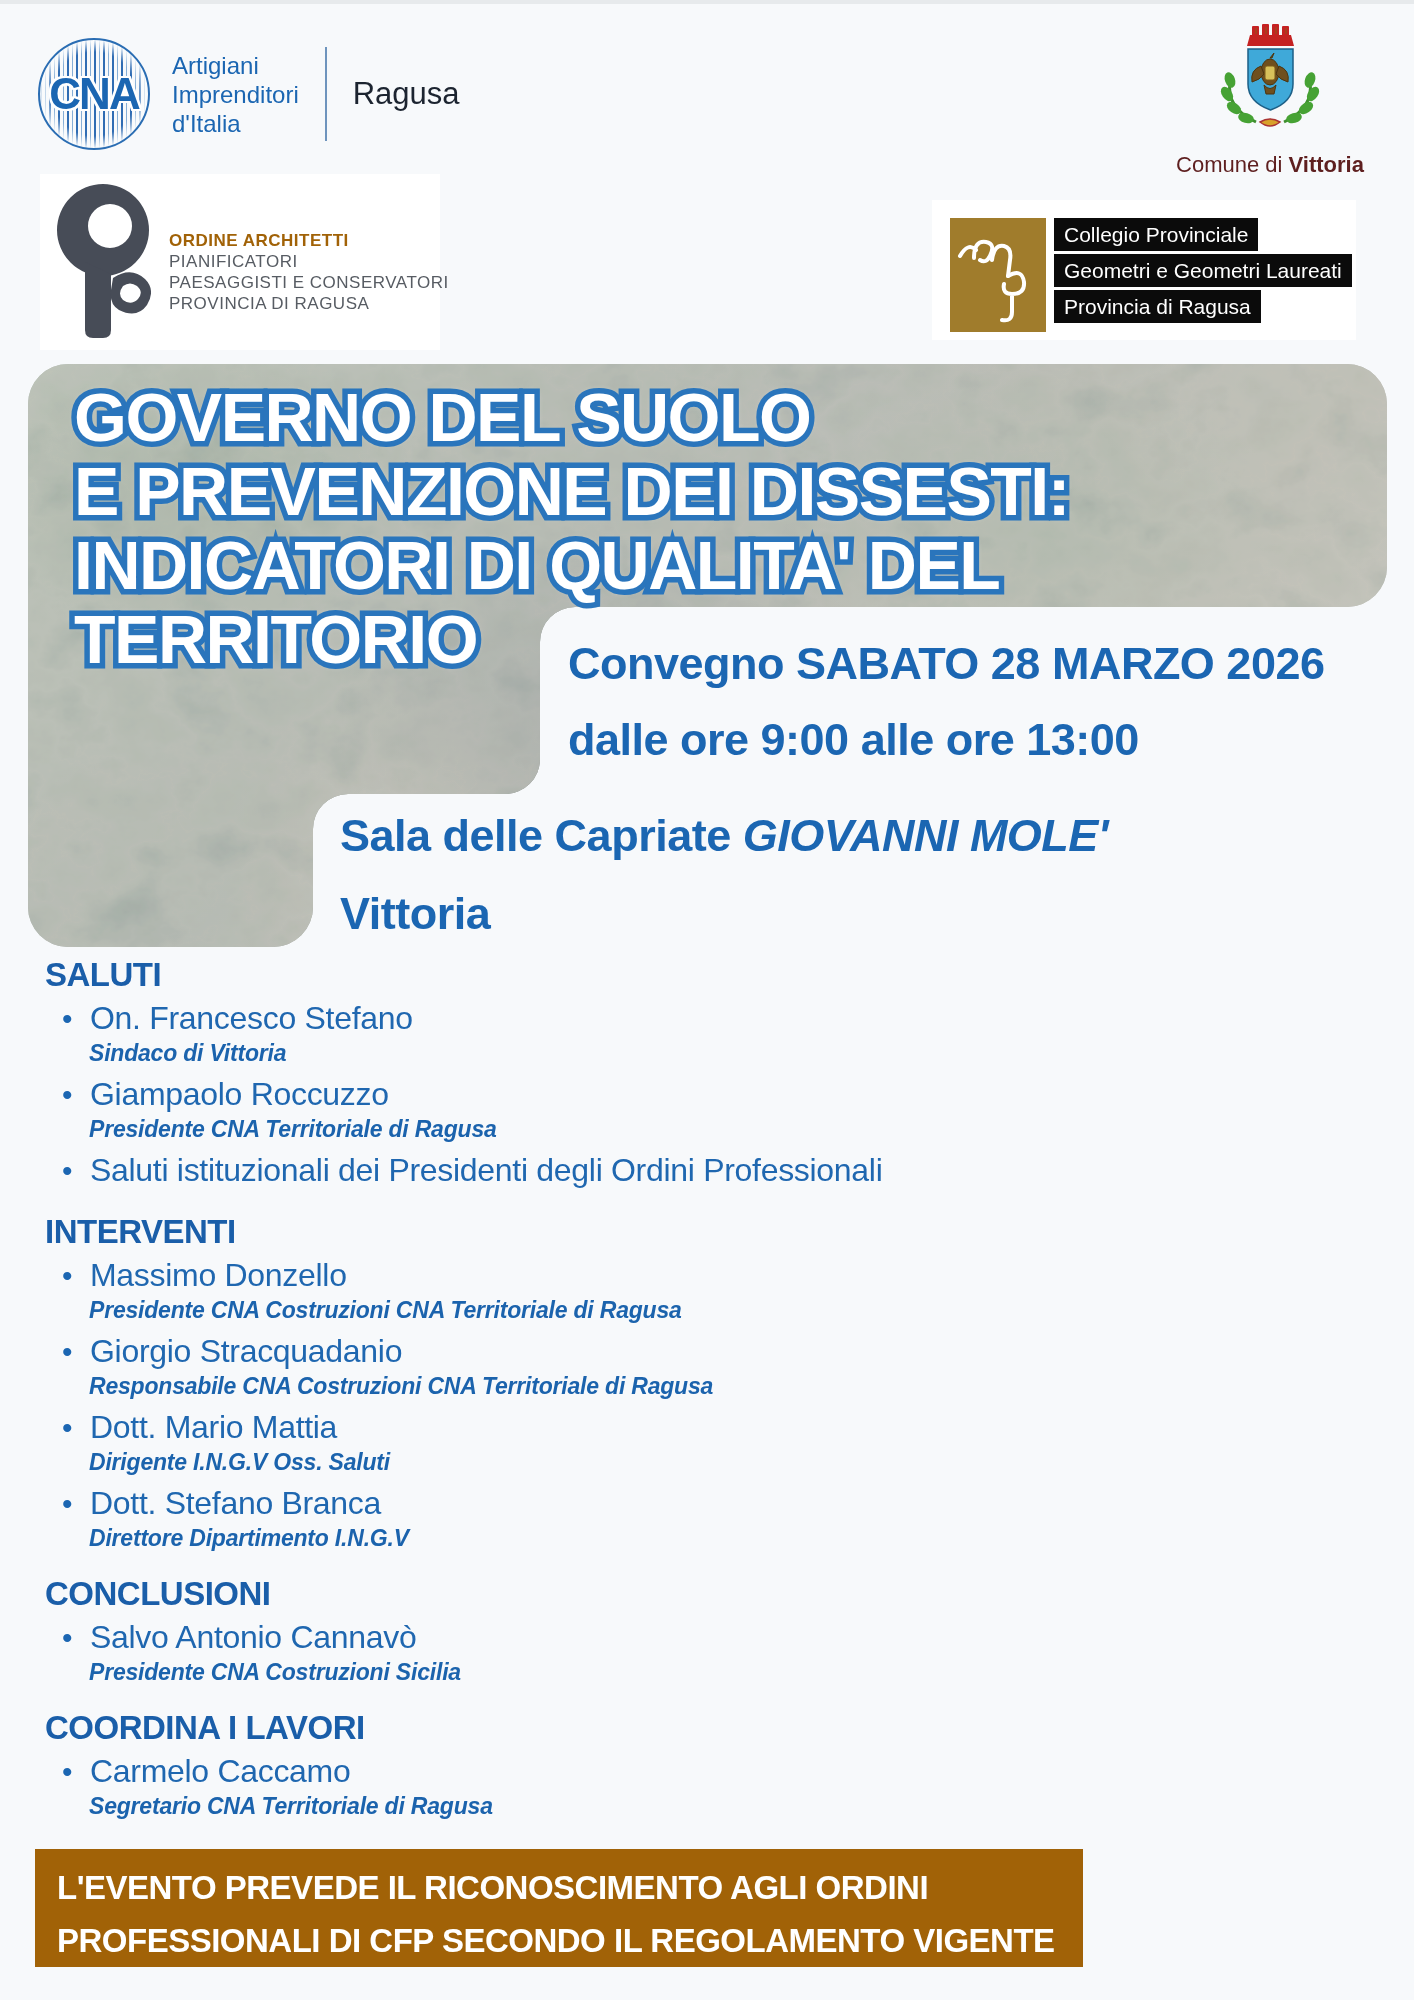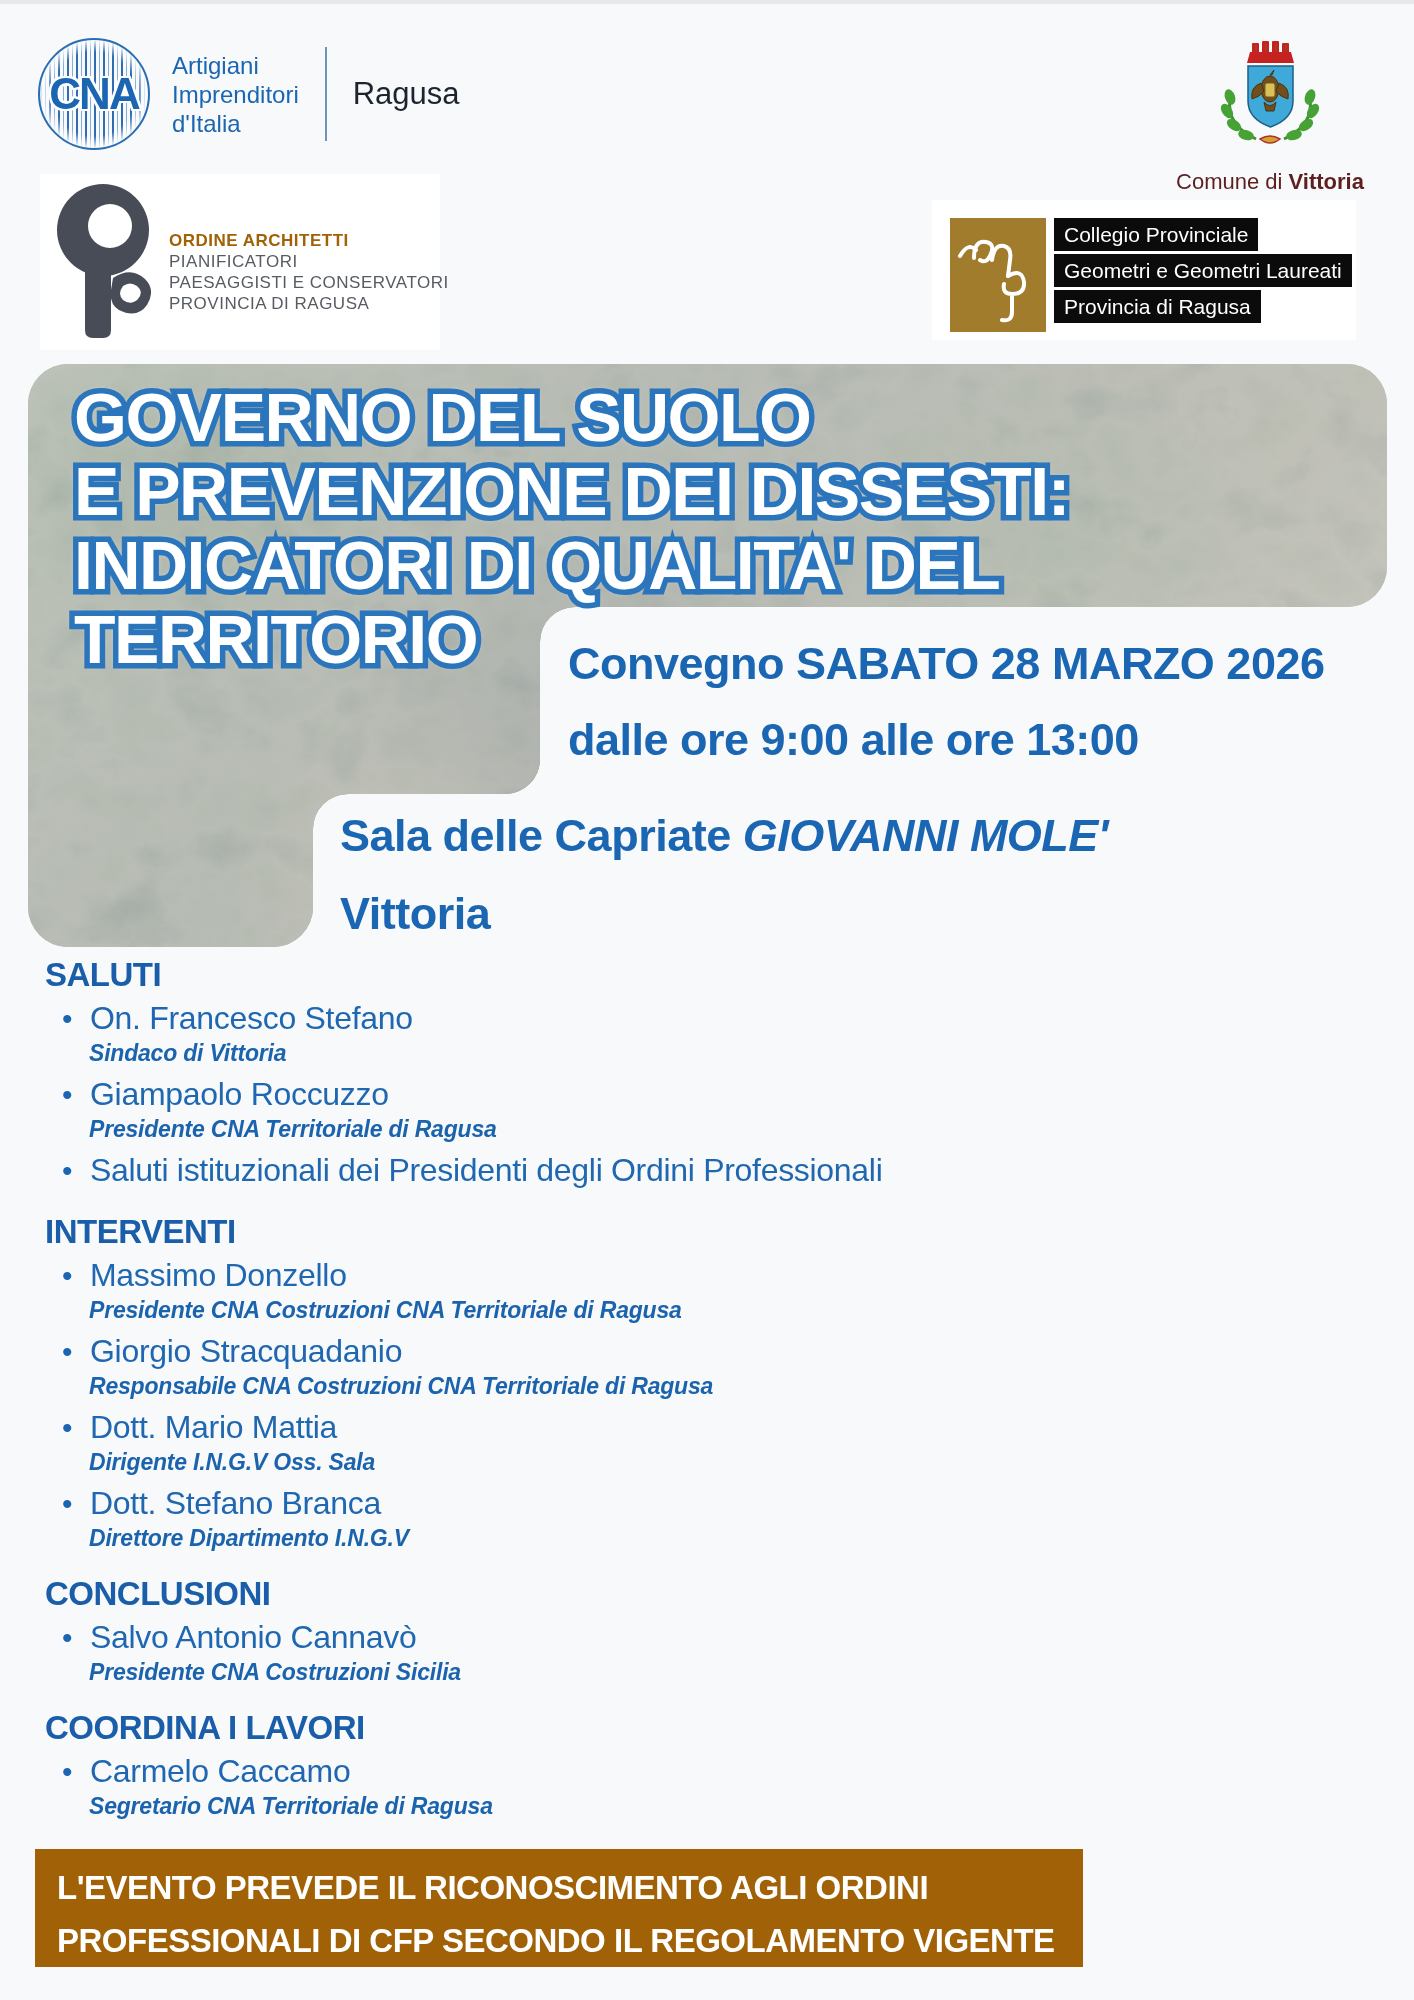--- a/index.html
+++ b/index.html
@@ -18,21 +18,21 @@
     display:flex; align-items:center; justify-content:center;
   }
   .cna-acronym{
     font-size:44px; font-weight:bold; letter-spacing:-2px; color:#1b66b2;
     text-shadow:-2px 0 0 #fff, 2px 0 0 #fff, 0 -2px 0 #fff, 0 2px 0 #fff, -2px -2px 0 #fff, 2px 2px 0 #fff, -2px 2px 0 #fff, 2px -2px 0 #fff;
   }
   .cna-org{margin-left:22px; color:#1b66b2; font-weight:normal; font-size:24px; line-height:29px;}
   .cna-divider{width:2px; height:94px; background:#6e94bd; margin-left:26px;}
   .cna-territory{margin-left:26px; font-size:31px; color:#1c2430;}
 
-  .comune{position:absolute; left:1140px; top:35px; width:260px; text-align:center;}
+  .comune{position:absolute; left:1140px; top:18px; width:260px; text-align:center;}
   .comune-caption{margin-top:4px; font-size:22px; color:#5e1f1f;}
   .comune-caption b{font-weight:bold;}
 
   .card{position:absolute; background:#ffffff;}
   .card-architetti{left:40px; top:170px; width:400px; height:176px;}
   .card-geometri{left:932px; top:196px; width:424px; height:140px;}
 
   .arch-wrap{position:absolute; left:55px; top:178px; display:flex;}
   .arch-text{margin-left:18px; margin-top:48px; color:#575c63; font-size:17px; line-height:21px; letter-spacing:.5px;}
   .arch-text .b1{font-weight:bold; color:#a16207;}
@@ -273,21 +273,21 @@
             <span class="bullet">•</span>
             <span class="p-name">Giorgio Stracquadanio</span>
           </div>
         <div class="p-role">Responsabile CNA Costruzioni CNA Territoriale di Ragusa</div>
       </div>
       <div class="prog-item">
         <div class="name-row">
             <span class="bullet">•</span>
             <span class="p-name">Dott. Mario Mattia</span>
           </div>
-        <div class="p-role">Dirigente I.N.G.V Oss. Sala</div>
+        <div class="p-role">Dirigente I.N.G.V Oss. Saluti</div>
       </div>
       <div class="prog-item">
         <div class="name-row">
             <span class="bullet">•</span>
             <span class="p-name">Dott. Stefano Branca</span>
           </div>
         <div class="p-role">Direttore Dipartimento I.N.G.V</div>
       </div>
     </div>
 

